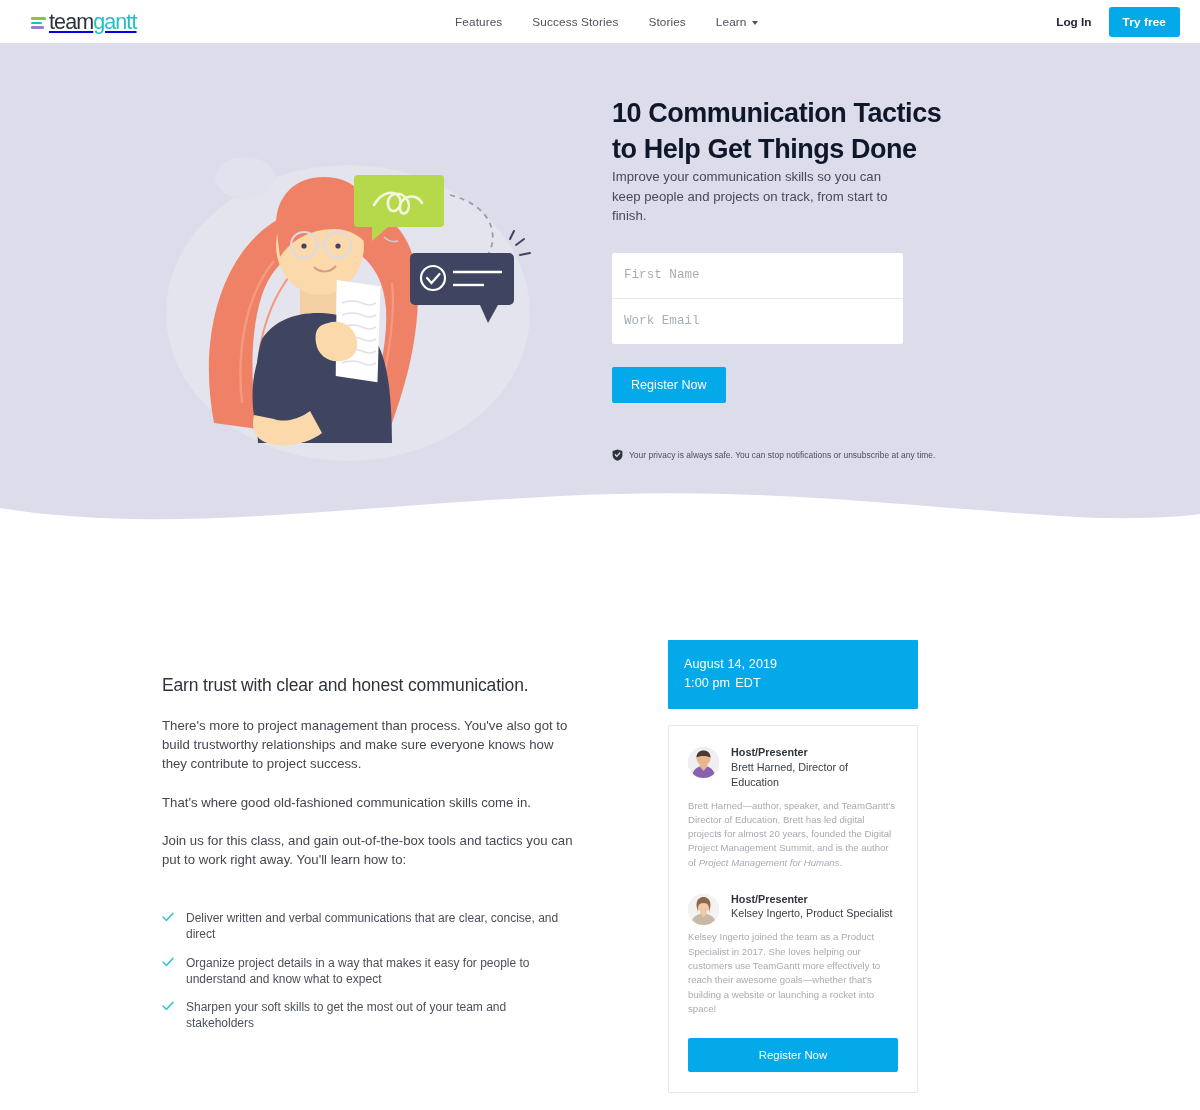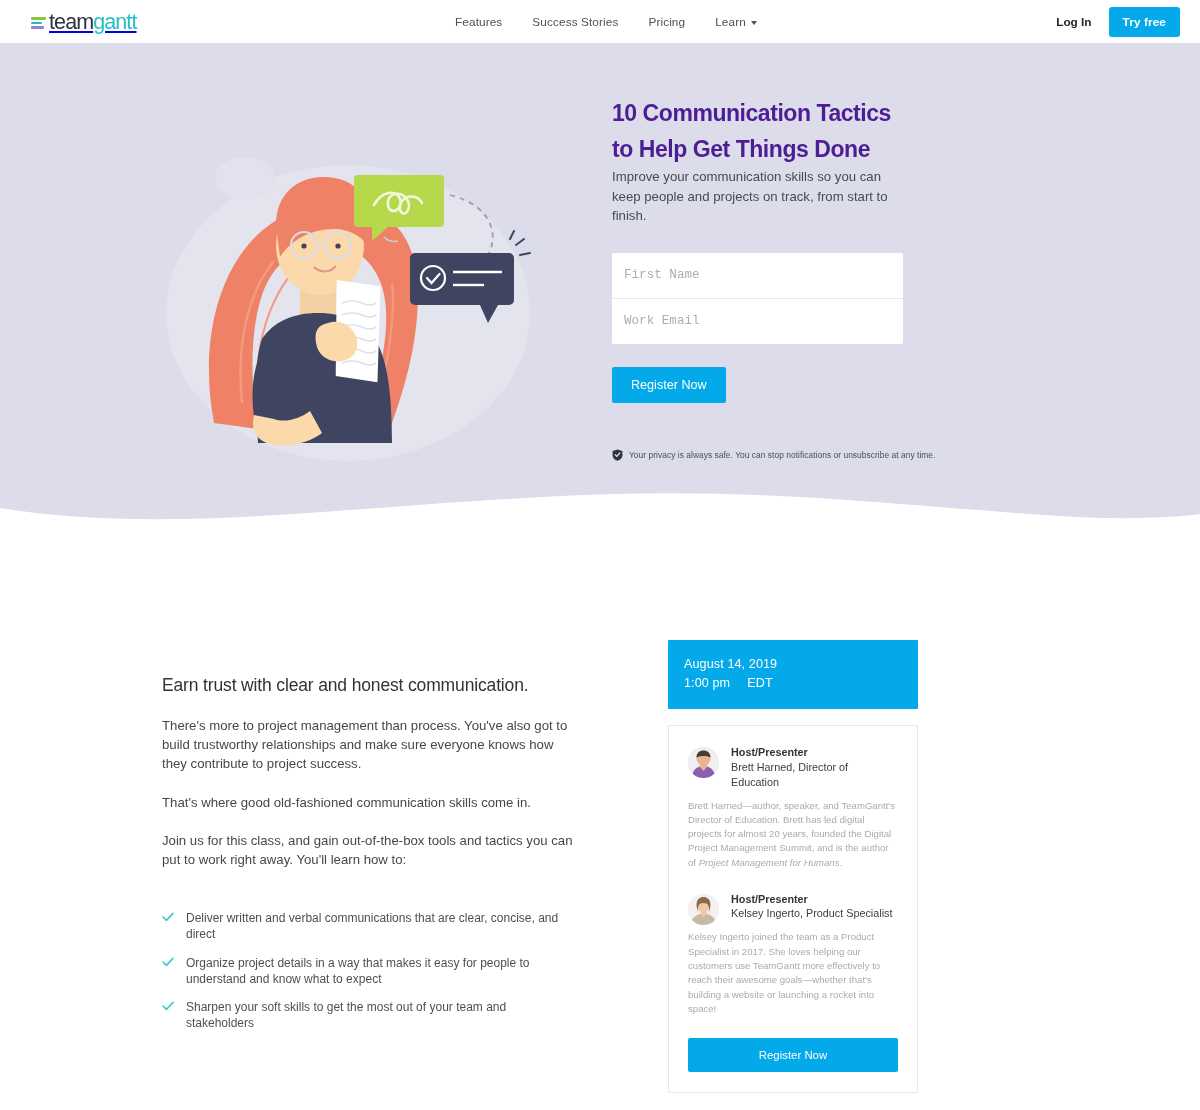--- a/index.html
+++ b/index.html
@@ -139,23 +139,23 @@
     height: 340px;
   }
 
   .hero-copy {
     position: absolute;
     left: 612px;
     top: 53px;
     width: 420px;
   }
   .hero-title {
-    font-size: 23px;
+    font-size: 27px;
     font-weight: bold;
-    color: #4c1d95;
+    color: #0f172a;
     line-height: 35.5px;
     letter-spacing: -0.45px;
   }
   .hero-sub {
     font-size: 13.2px;
     color: #464b54;
     line-height: 19.5px;
     width: 290px;
   }
 
@@ -267,21 +267,21 @@
     background: #03a9e8;
     padding: 15px 16px 16px;
     border-radius: 1px;
   }
   .date-line {
     color: #ffffff;
     font-size: 12.6px;
     line-height: 19px;
     letter-spacing: 0.1px;
   }
-  .date-line .tz { margin-left: 17px; }
+  .date-line .tz { margin-left: 5px; }
 
   .presenter-card {
     margin-top: 16px;
     border: 1px solid #e6e7ea;
     background: #ffffff;
     padding: 19px 19px 20px;
     border-radius: 1px;
   }
   .presenter {
     display: flex;
@@ -348,21 +348,21 @@
   </a>
 
   <nav class="main-nav">
     <a class="nav-link" href="#">
       <span>Features</span>
     </a>
     <a class="nav-link" href="#">
       <span>Success Stories</span>
     </a>
     <a class="nav-link" href="#">
-      <span>Pricing</span>
+      <span>Stories</span>
     </a>
     <a class="nav-link" href="#">
       <span>Learn</span>
       <span class="caret"></span>
     </a>
   </nav>
 
   <div class="header-right">
     <a class="login-link" href="#">Log In</a>
     <button class="try-free-btn">Try free</button>

